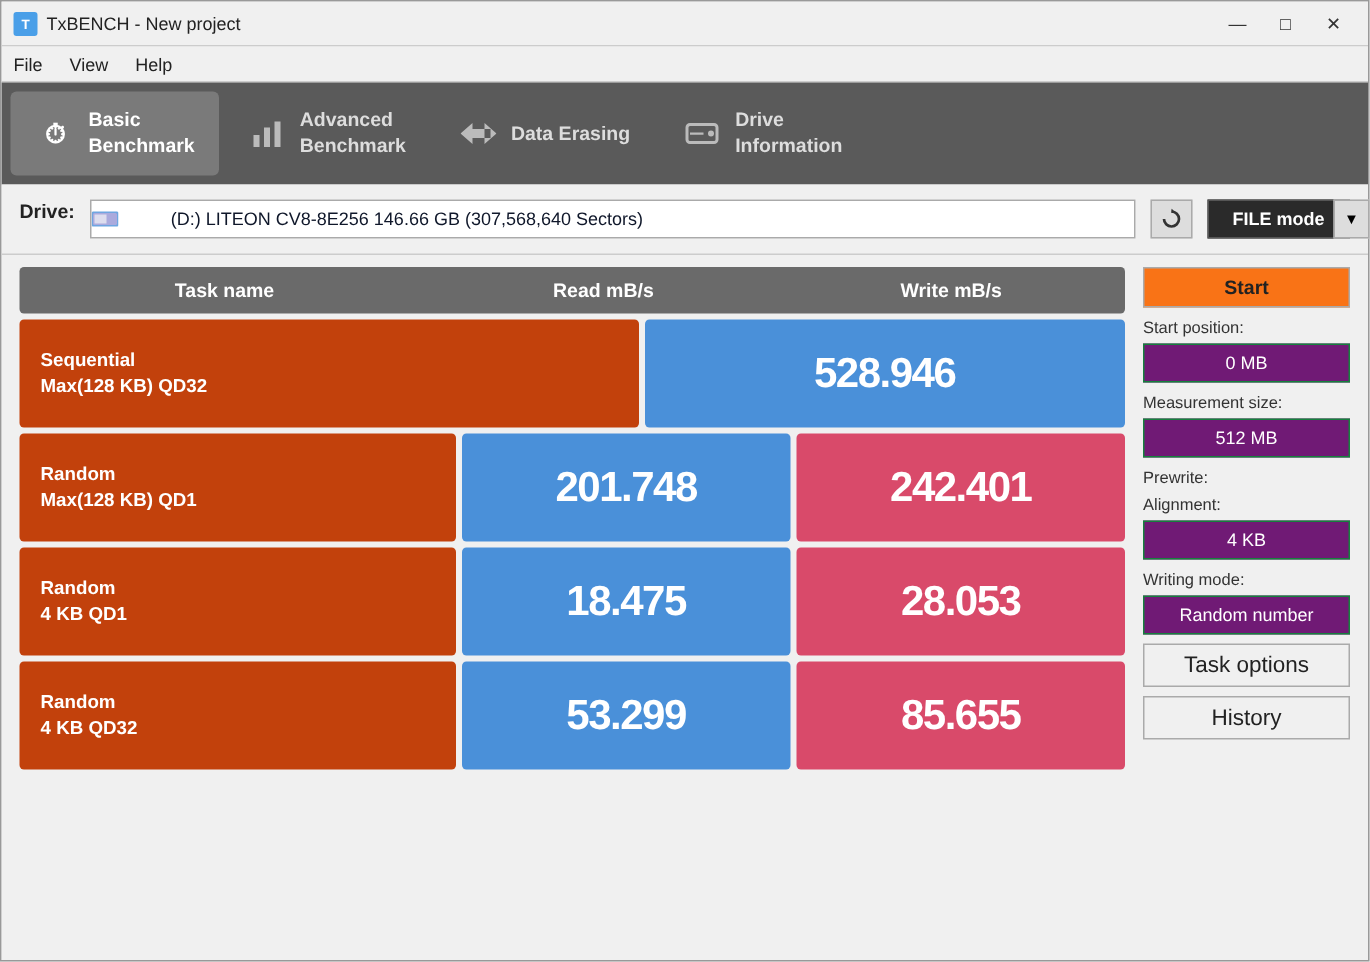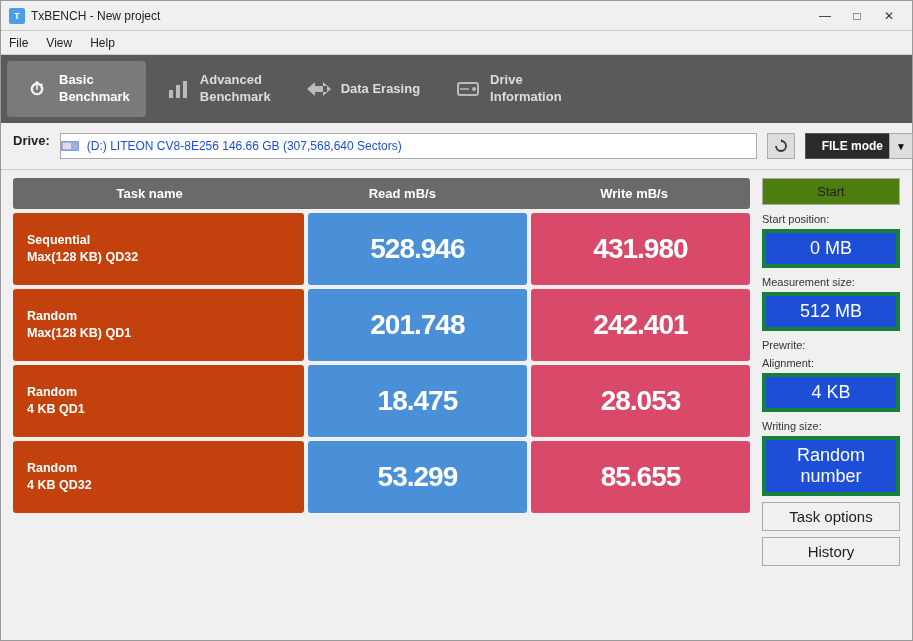--- a/index.html
+++ b/index.html
@@ -255,30 +255,31 @@
       gap: 6px;
     }
     .right-btn {
       width: 100%;
       padding: 5px 8px;
       font-size: 12px;
       cursor: pointer;
       text-align: center;
     }
     .right-btn.start-btn {
-      background: #4d7c0f;
+      background: #f97316;
       border: 1px solid #aaa;
       color: #222;
       font-size: 13px;
+      font-weight: bold;
     }
     .right-btn.dark-btn {
-      background: #1d4ed8;
-      border: 4px solid #15803d;
-      color: white;
-      font-size: 18px;
+      background: #701a75;
+      border: 1px solid #15803d;
+      color: white;
+      font-size: 12px;
     }
     .right-btn.light-btn {
       background: #f0f0f0;
       border: 1px solid #aaa;
       color: #222;
       font-size: 15px;
     }
     .right-label {
       font-size: 11px;
       color: #333;
@@ -297,22 +298,23 @@
       align-items: center;
       border: 1px solid #aaa;
       background: white;
       height: 26px;
       flex: 1;
       overflow: hidden;
     }
     .drive-select-inner span {
       font-size: 12px;
       padding: 0 4px;
-      color: #1d4ed8;
+      color: #0f172a;
       white-space: nowrap;
+      margin-left: 27px;
     }
   </style>
 </head>
 <body>
 
 <div class="title-bar">
   <div class="title-bar-left">
     <div class="title-bar-icon">
       <span>T</span>
     </div>
@@ -395,21 +397,20 @@
 
       <div class="results-header">
         <div class="header-cell">Task name</div>
         <div class="header-cell">Read mB/s</div>
         <div class="header-cell">Write mB/s</div>
       </div>
 
       <div class="result-row">
         <div class="task-name-cell">Sequential<br>Max(128 KB) QD32</div>
         <div class="read-cell">528.946</div>
-        <div class="write-cell">431.980</div>
       </div>
 
       <div class="result-row">
         <div class="task-name-cell">Random<br>Max(128 KB) QD1</div>
         <div class="read-cell">201.748</div>
         <div class="write-cell">242.401</div>
       </div>
 
       <div class="result-row">
         <div class="task-name-cell">Random<br>4 KB QD1</div>
@@ -432,21 +433,21 @@
       <button class="right-btn dark-btn">0 MB</button>
 
       <div class="right-label">Measurement size:</div>
       <button class="right-btn dark-btn">512 MB</button>
 
       <div class="right-label">Prewrite:</div>
 
       <div class="right-label">Alignment:</div>
       <button class="right-btn dark-btn">4 KB</button>
 
-      <div class="right-label">Writing size:</div>
+      <div class="right-label">Writing mode:</div>
       <button class="right-btn dark-btn">Random number</button>
 
       <button class="right-btn light-btn">Task options</button>
       <button class="right-btn light-btn">History</button>
     </div>
 
   </div>
 
 </div>
 

